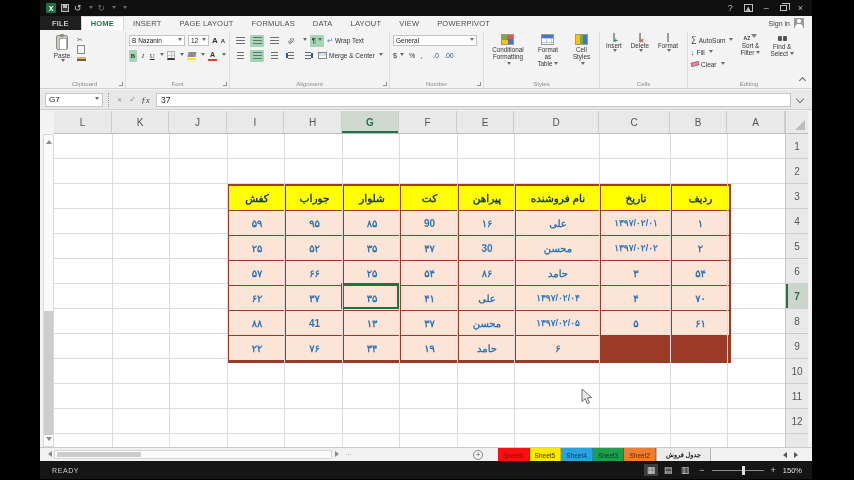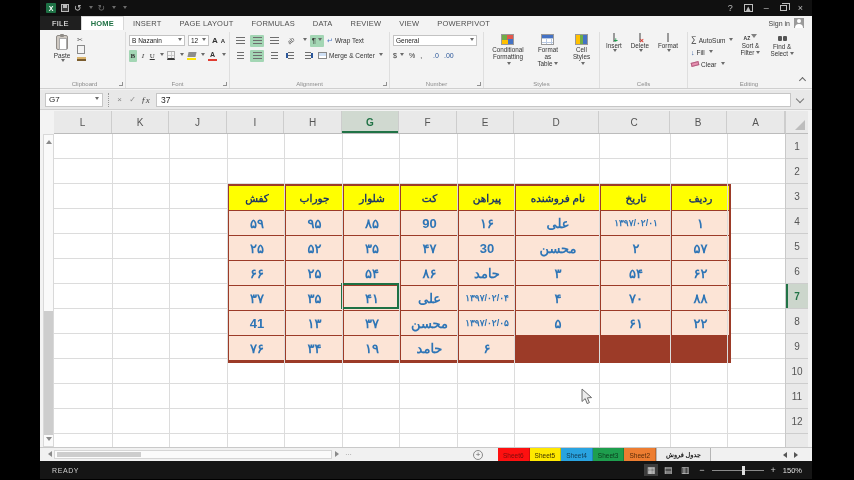--- a/index.html
+++ b/index.html
@@ -148,21 +148,21 @@
   .vsb .dn{bottom:2px;border-top:4px solid #8a8a8a}
 
   
   .tablewrap{position:absolute;left:173px;top:50px;display:grid;
     grid-template-columns:57px 58px 57px 58px 57px 85px 71px 57px;grid-auto-rows:25px;
     border:2px solid var(--tbl-border);background:var(--tbl-border)}
   .tc{border-right:1px solid var(--tbl-border);border-bottom:1px solid var(--tbl-border);
     display:flex;align-items:center;justify-content:center;font-weight:bold;overflow:hidden}
   .tc:nth-child(8n){border-right:none}
   .th{background:var(--hdr-bg);color:var(--hdr-text);font-size:10.5px}
-  .td{background:var(--cell-bg);color:var(--cell-text);font-size:13px}
+  .td{background:var(--cell-bg);color:var(--cell-text);font-size:10px}
   .td.date{font-size:9px;letter-spacing:.3px}
   .selbox{position:absolute;border:2px solid #1e7145;pointer-events:none}
 
   
   .cursor{position:absolute;left:541px;top:388px;z-index:50}
 
   
   .bottombar{position:absolute;top:447px;left:0;width:100%;height:14px;background:#f1f1f1;border-top:1px solid #c9c9c9}
   .harr{position:absolute;top:3px;width:0;height:0;border:3.5px solid transparent}
   .harr.l{left:5px;border-right:4px solid #8a8a8a}
@@ -217,21 +217,21 @@
   </div>
 
   <div class="tabstrip">
     <div style="display:flex">
         <div class="rtab file">FILE</div>
         <div class="rtab active">HOME</div>
         <div class="rtab">INSERT</div>
         <div class="rtab">PAGE LAYOUT</div>
         <div class="rtab">FORMULAS</div>
         <div class="rtab">DATA</div>
-        <div class="rtab">REVIEW</div>
+        <div class="rtab">LAYOUT</div>
         <div class="rtab">VIEW</div>
         <div class="rtab">POWERPIVOT</div>
       </div>
     <div class="signin">
       <span>Sign in</span>
       <span class="ava"></span>
     </div>
   </div>
 
   <div class="ribbon">
@@ -504,20 +504,21 @@
         <div class="tc td">۱۶</div>
         <div class="tc td">علی</div>
         <div class="tc td date">۱۳۹۷/۰۲/۰۱</div>
         <div class="tc td">۱</div>
         <div class="tc td">۲۵</div>
         <div class="tc td">۵۲</div>
         <div class="tc td">۳۵</div>
         <div class="tc td">۴۷</div>
         <div class="tc td">30</div>
         <div class="tc td">محسن</div>
+        <div class="tc td date">۱۳۹۷/۰۲/۰۲</div>
         <div class="tc td">۲</div>
         <div class="tc td">۵۷</div>
         <div class="tc td">۶۶</div>
         <div class="tc td">۲۵</div>
         <div class="tc td">۵۴</div>
         <div class="tc td">۸۶</div>
         <div class="tc td">حامد</div>
         <div class="tc td">۳</div>
         <div class="tc td">۵۴</div>
         <div class="tc td">۶۲</div>

